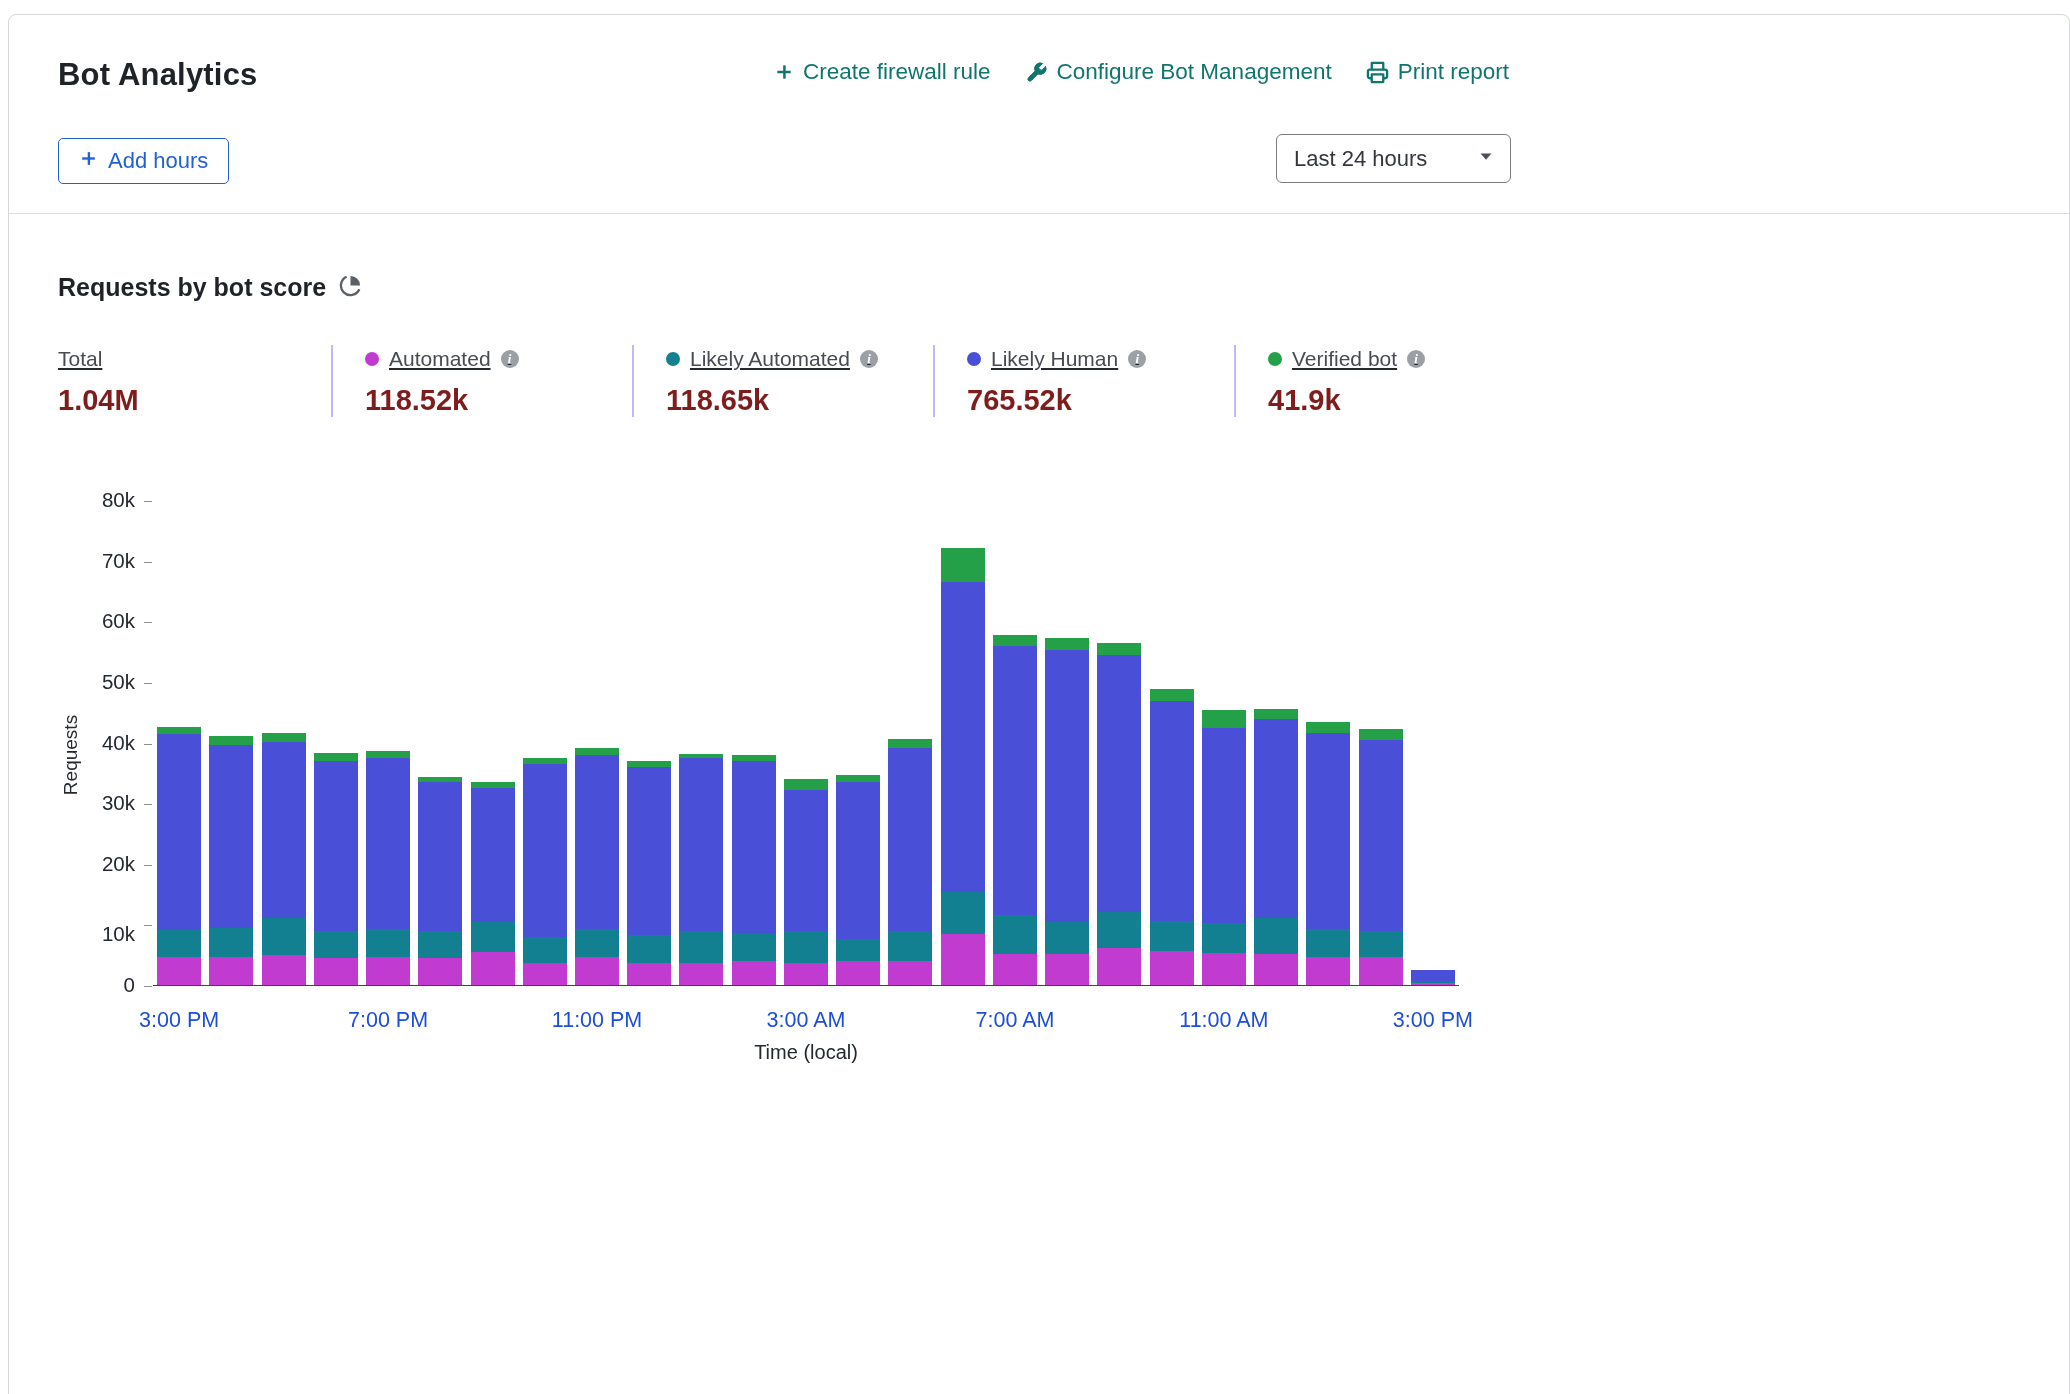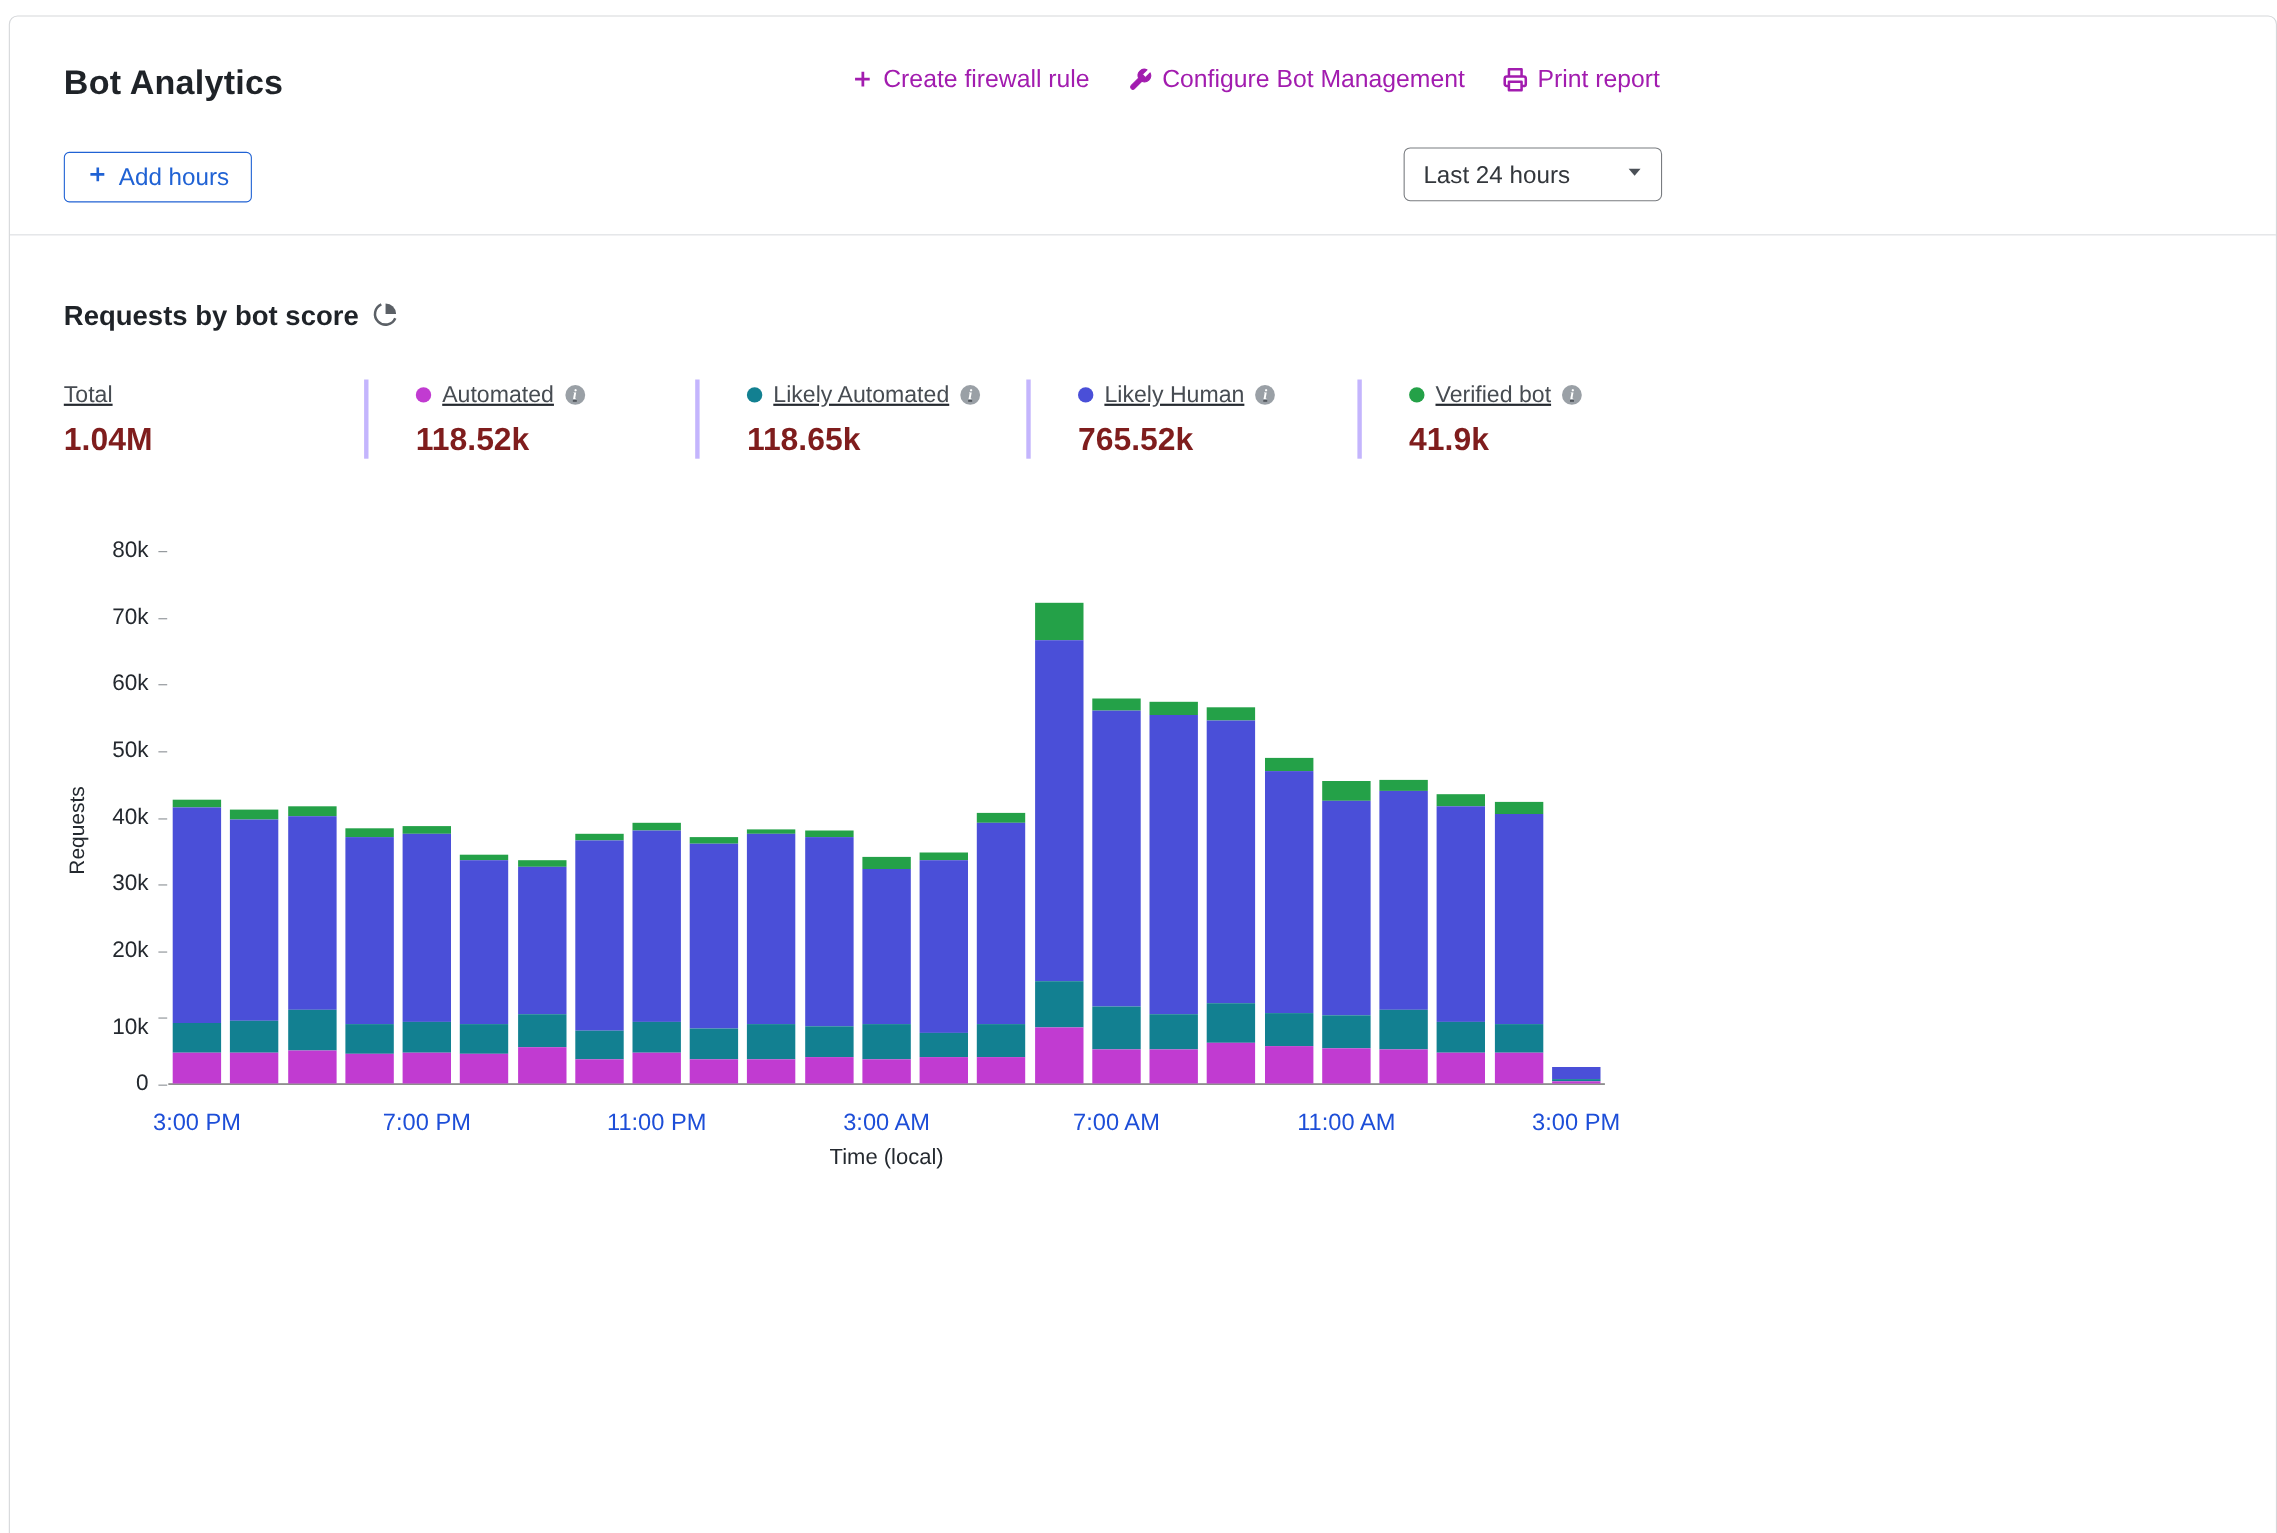--- a/index.html
+++ b/index.html
@@ -8,21 +8,21 @@
 
   .card { position: absolute; left: 8px; top: 14px; width: 2062px; height: 1400px;
     background: #fff; border: 1px solid #d5d7da; border-radius: 8px 8px 0 0; }
 
   
   .page-title { position: absolute; left: 49px; top: 42px; font-size: 31px;
     font-weight: 700; color: #1f2328; letter-spacing: .2px; }
 
   .header-actions { position: absolute; top: 44px; right: 560px; display: flex;
     align-items: center; gap: 34px; }
-  .action-link { display: flex; align-items: center; gap: 9px; color: #a21caf;
+  .action-link { display: flex; align-items: center; gap: 9px; color: #0f766e;
     font-size: 22.5px; cursor: pointer; text-decoration: none; }
   .action-link svg { display: block; }
 
   .add-filter-btn { position: absolute; left: 49px; top: 123px; height: 46px;
     display: flex; align-items: center; gap: 10px; padding: 0 20px;
     background: #fff; border: 1px solid #2062d4; border-radius: 5px;
     color: #2062d4; font-size: 22px; cursor: pointer;
     font-family: "Liberation Sans", sans-serif; }
 
   .time-range { position: absolute; left: 1267px; top: 119px; width: 235px;
@@ -33,21 +33,21 @@
   .header-divider { position: absolute; left: 0; top: 198px; width: 100%;
     height: 1px; background: #dbdde0; }
 
   
   .section-title-row { position: absolute; left: 49px; top: 258px; display: flex;
     align-items: center; gap: 13px; }
   .section-title { font-size: 25px; font-weight: 700; color: #1f2328; }
 
   
   .stats { position: absolute; left: 49px; top: 330px; display: flex; }
-  .stat { width: 301px; border-left: 4px solid #c4b5fd; padding-left: 43px; }
+  .stat { width: 301px; border-left: 2px solid #c4b5fd; padding-left: 32px; }
   .stat:first-child { width: 273px; border-left: none; padding-left: 0; }
   .stat:last-child { width: 280px; }
   .stat-label-row { display: flex; align-items: center; gap: 10px; height: 28px; text-decoration: underline; }
   .stat-dot { width: 14px; height: 14px; border-radius: 50%; flex: 0 0 auto; }
   .stat-label { font-size: 21px; color: #474c52; }
   .info-icon { width: 18px; height: 18px; border-radius: 50%; background: #9a9fa6;
     background: #9aa0a6; color: #fff; display: inline-flex; align-items: center;
     justify-content: center; font-size: 13px; font-weight: 700; flex: 0 0 auto;
     font-family: "Liberation Serif", serif; font-style: italic; cursor: pointer; }
   .info-icon::before { content: "i"; }

